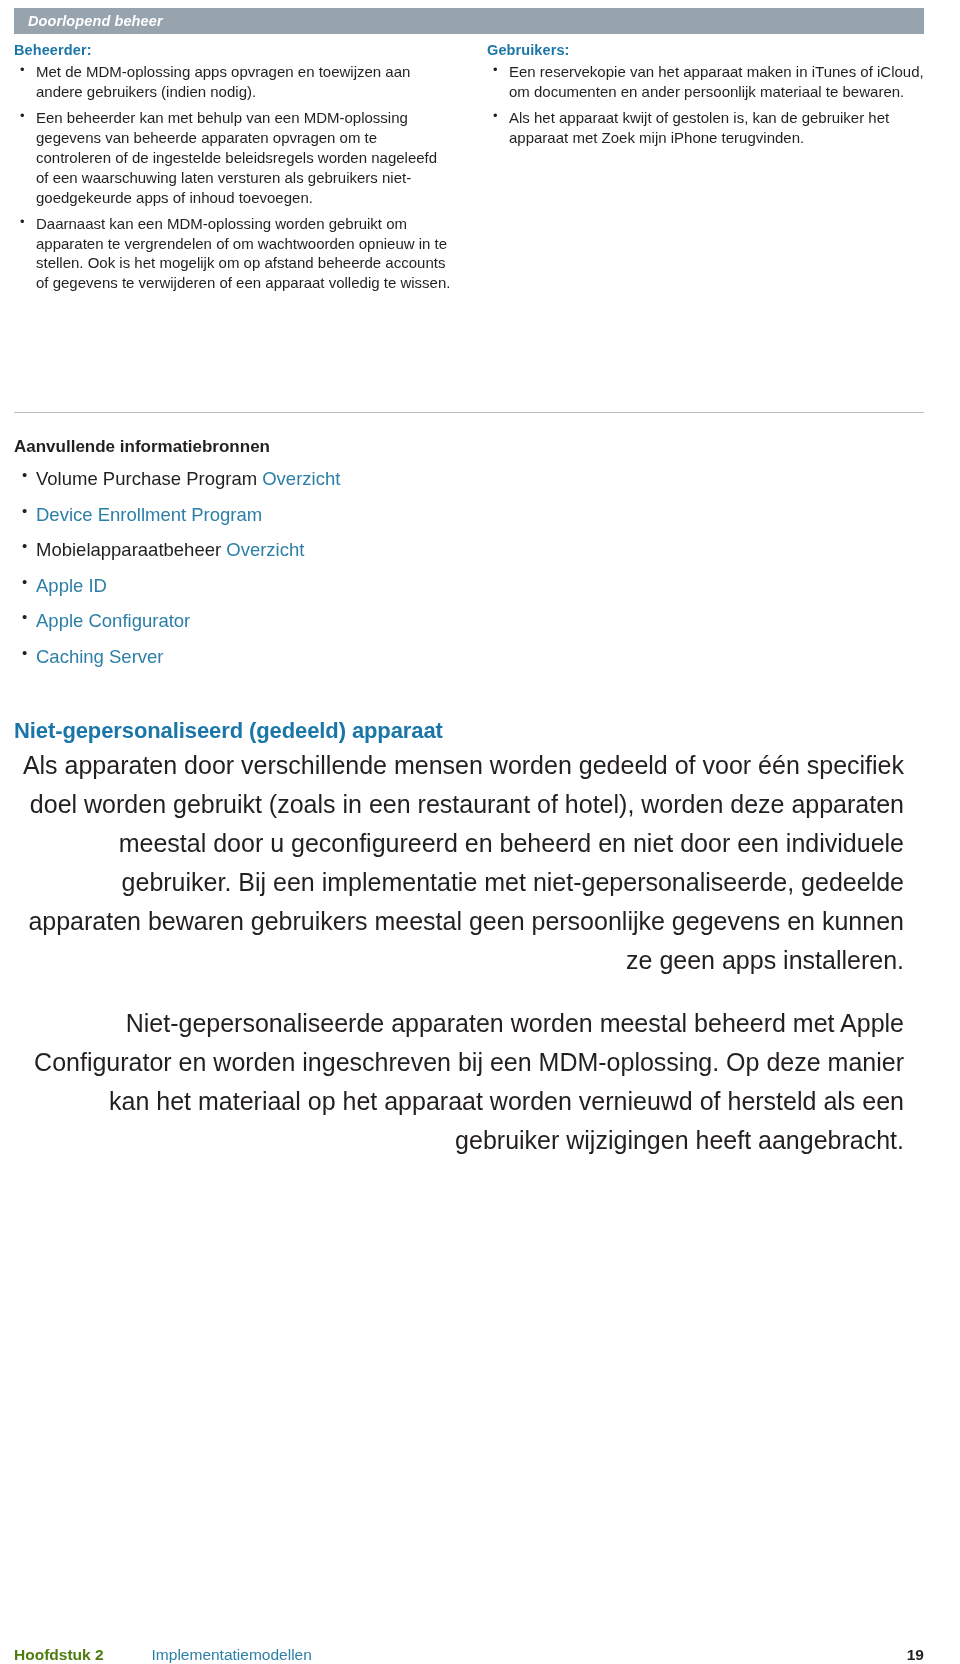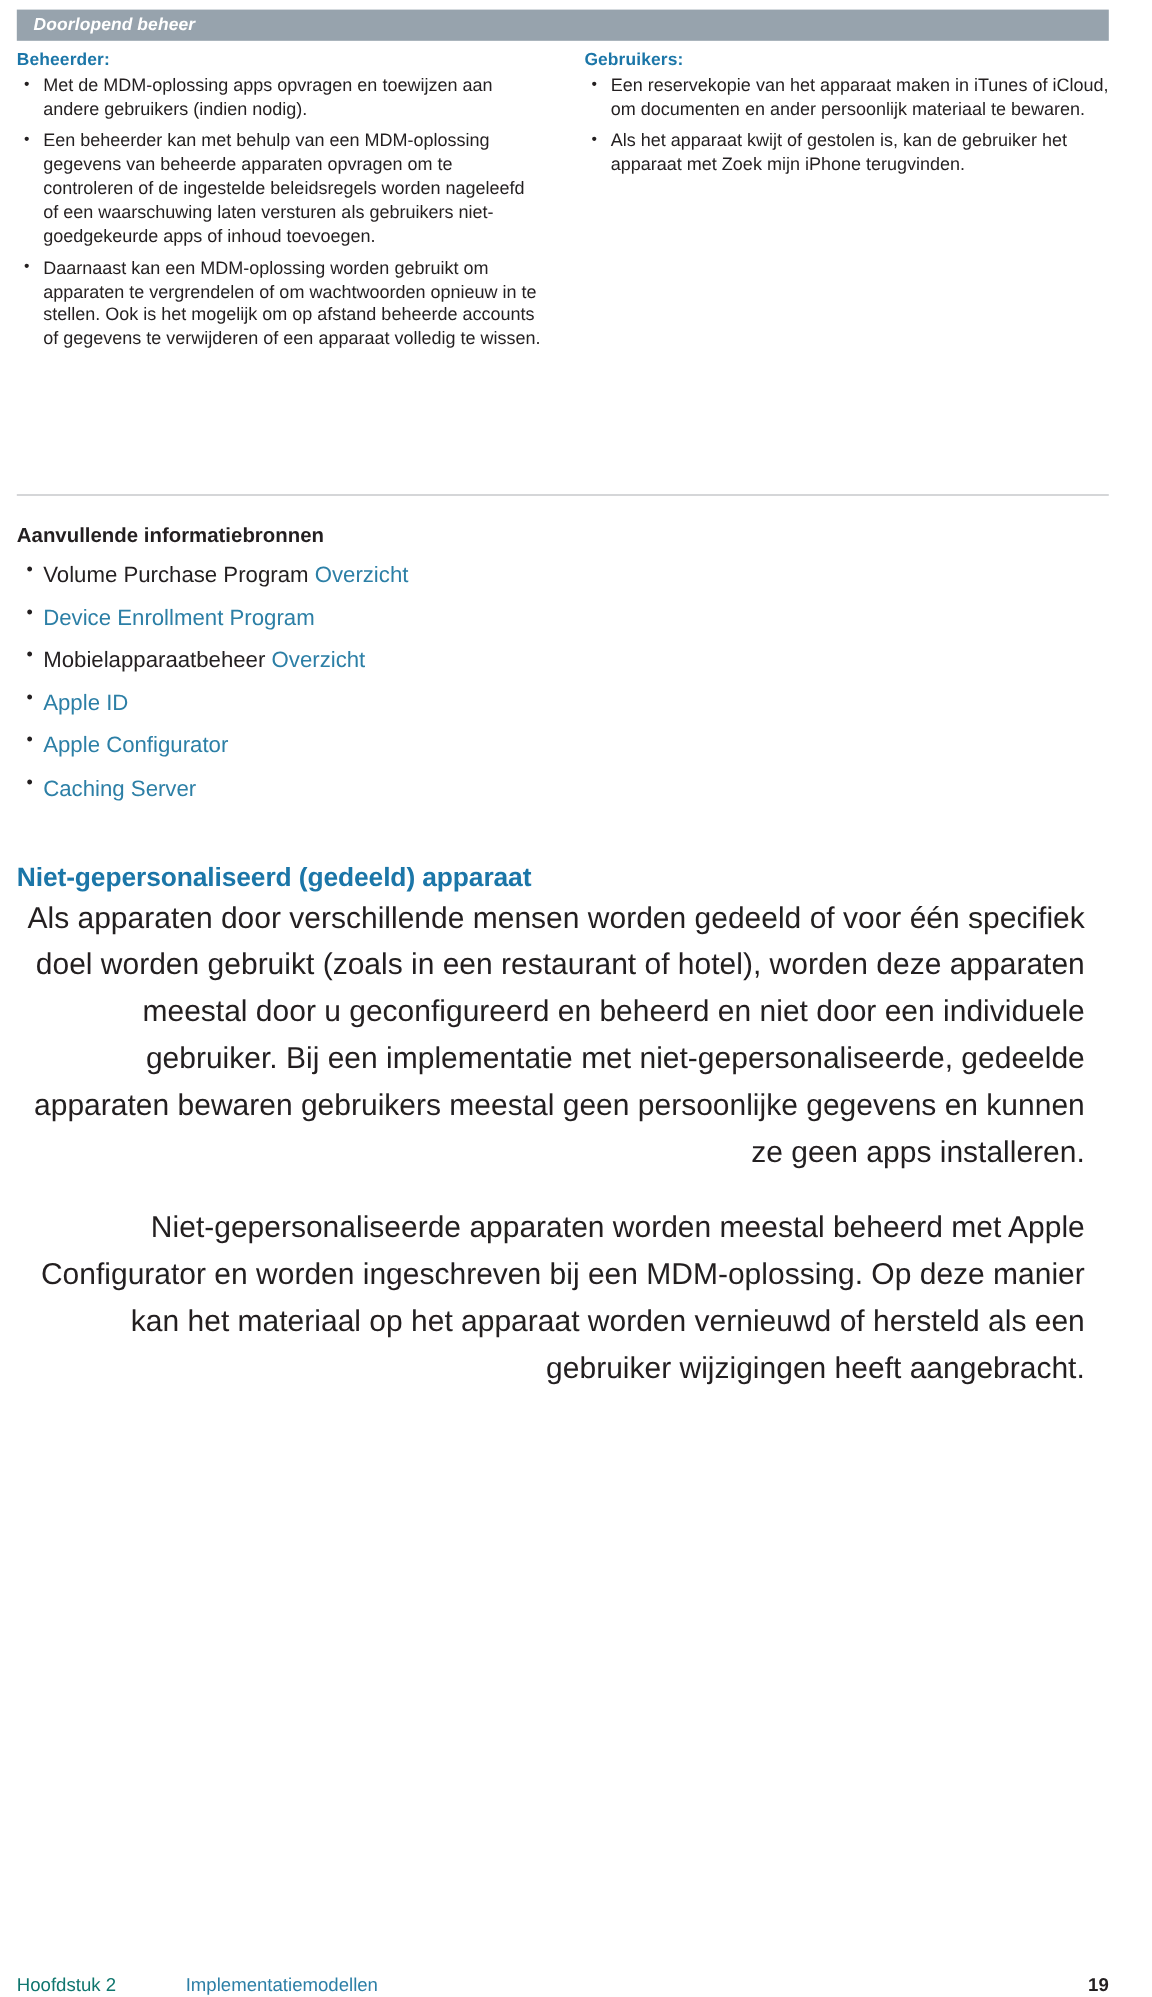--- a/index.html
+++ b/index.html
@@ -156,23 +156,22 @@
   .footer {
     position: absolute;
     left: 14px;
     top: 1610px;
     width: 910px;
     display: flex;
     align-items: baseline;
     font-size: 15.5px;
   }
   .footer-chapter {
-    font-weight: normal;
-    color: #0f766e;
-    margin-right: 10px;
+    font-weight: bold;
+    color: #4d7c0f;
   }
   .footer-section {
     color: #2c7fa6;
     margin-left: 48px;
   }
   .footer-page {
     margin-left: auto;
     font-weight: bold;
     color: #231f20;
     margin-top: 36px;

